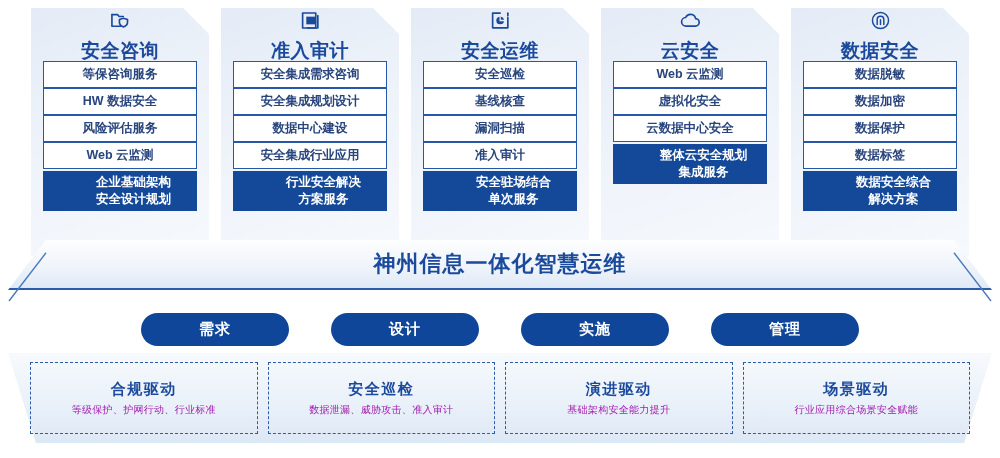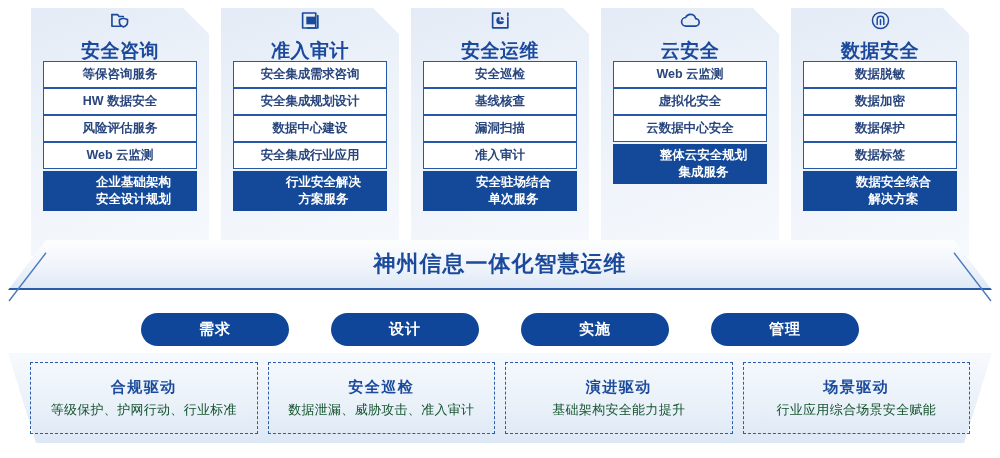--- a/index.html
+++ b/index.html
@@ -103,21 +103,21 @@
     width: 228px; height: 72px;
     border: 1.6px dashed #2a5ca8;
     display: flex; flex-direction: column;
     align-items: center; justify-content: center; gap: 4px;
     background: transparent;
   }
   .dcard .dt {
     font-size: 15px; font-weight: bold; color: #1b4a9c; letter-spacing: 1.5px;
   }
   .dcard .dd {
-    font-size: 13px; color: #14532d; letter-spacing: .3px; white-space: nowrap;
+    font-size: 10px; color: #a21caf; letter-spacing: .3px; white-space: nowrap;
   }
 </style>
 </head>
 <body>
 
 <div id="root">
 
   <div class="columns">
 
     <div class="col">

